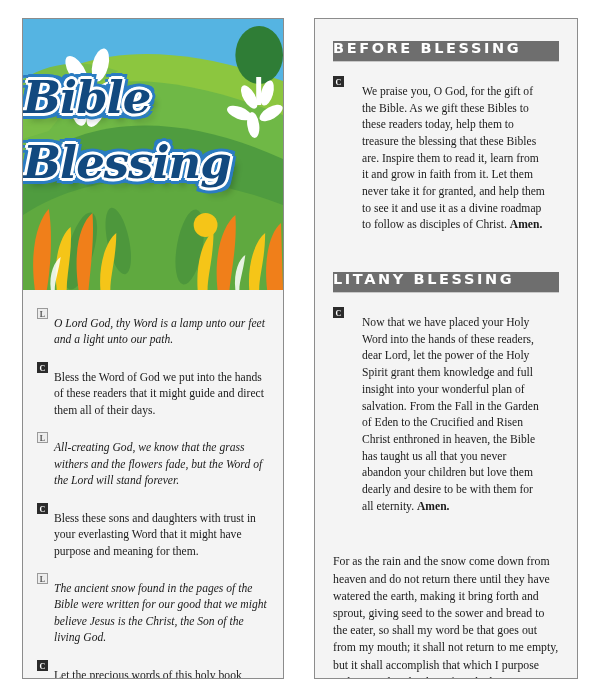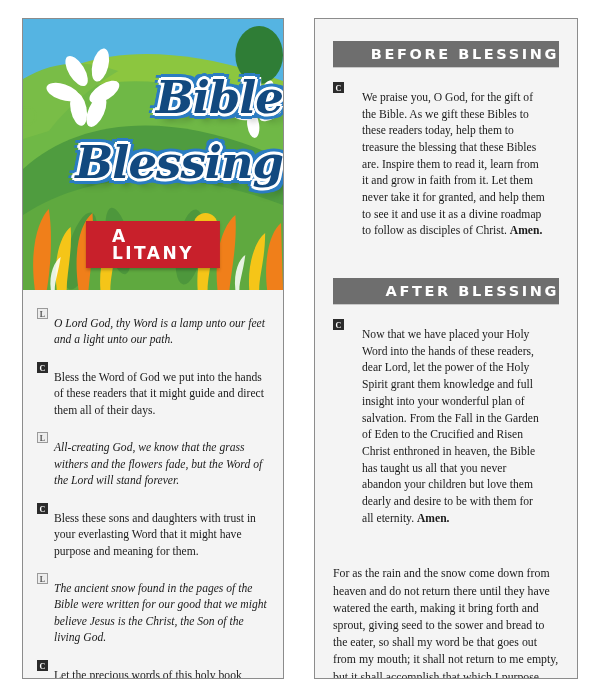--- a/index.html
+++ b/index.html
@@ -19,21 +19,21 @@
   #card-front{left:22px;width:262px;}
   #card-back{left:314px;width:264px;}
 
   
   .art{position:relative;width:100%;height:271px;overflow:hidden;background:#55b4e2;}
   .art svg{display:block;width:100%;height:100%;}
 
   
   .logo-wrap{
     position:absolute;left:0;right:0;top:58px;
-    text-align:right;pointer-events:none;padding-left:44px;
+    text-align:left;pointer-events:none;
   }
   .logo-line{
     font-family:"DejaVu Serif", serif;
     font-weight:700;font-style:italic;
     color:#12497f;
     line-height:.92;
     letter-spacing:-1px;
     text-shadow:
       -2px -2px 0 #ffffff, 2px -2px 0 #ffffff,
       -2px  2px 0 #ffffff, 2px  2px 0 #ffffff,
@@ -83,22 +83,22 @@
   .verse-text{
     flex:1 1 auto;
     font-size:11.6px;line-height:1.42;color:#1a1a1a;margin-top:12px;
   }
   .verse.leader .verse-text{font-style:italic;}
 
   
   .back-body{padding:22px 18px 0 18px;}
   .section-head{
     background:#6e6e6e;
-    padding:6px 0 4px;
-    text-align:right;
+    padding:0 0 4px;
+    text-align:left;
     box-shadow:0 1px 0 rgba(0,0,0,.18);
     margin-bottom:11px;
   }
   .section-head span{
     font-family:"DejaVu Sans", sans-serif;
     font-weight:700;font-size:14.5px;color:#ffffff;
     letter-spacing:2.6px;display:block;line-height:1.1;
   }
   .prayer{display:flex;align-items:flex-start;margin-bottom:26px;}
   .prayer .marker{margin-top:4px;}
@@ -167,23 +167,20 @@
           <path d="M28 271 C26 254 32 242 38 238 C36 252 32 262 32 271 Z" opacity=".85"></path>
           <path d="M214 271 C212 252 218 240 224 236 C222 252 218 262 218 271 Z" opacity=".85"></path>
         </g>
       </svg>
 
       <div class="logo-wrap">
         <div class="logo-line" id="logo-bible">Bible</div>
         <div class="logo-line" id="logo-blessing">Blessing</div>
       </div>
 
-      <div class="litany-banner">
-        <span>A LITANY</span>
-      </div>
     </div>
 
     <div class="litany-body" id="litany-list">
         <div class="verse leader">
           <div class="marker leader">L</div>
           <div class="verse-text"><span>O Lord God, thy Word is a lamp unto our feet and a light unto our path.</span></div>
         </div>
         <div class="verse cong">
           <div class="marker cong">C</div>
           <div class="verse-text"><span>Bless the Word of God we put into the hands of these readers that it might guide and direct them all of their days.</span></div>
@@ -216,21 +213,21 @@
 
       <div id="back-sections">
           <div class="section-head">
             <span>BEFORE BLESSING</span>
           </div>
           <div class="prayer">
             <div class="marker cong">C</div>
             <p><span>We praise you, O God, for the gift of the Bible. As we gift these Bibles to these readers today, help them to treasure the blessing that these Bibles are. Inspire them to read it, learn from it and grow in faith from it. Let them never take it for granted, and help them to see it and use it as a divine roadmap to follow as disciples of Christ. </span><b>Amen.</b></p>
           </div>
           <div class="section-head">
-            <span>AFTER BLESSING</span>
+            <span>LITANY BLESSING</span>
           </div>
           <div class="prayer">
             <div class="marker cong">C</div>
             <p><span>Now that we have placed your Holy Word into the hands of these readers, dear Lord, let the power of the Holy Spirit grant them knowledge and full insight into your wonderful plan of salvation. From the Fall in the Garden of Eden to the Crucified and Risen Christ enthroned in heaven, the Bible has taught us all that you never abandon your children but love them dearly and desire to be with them for all eternity. </span><b>Amen.</b></p>
           </div>
         </div>
 
       <p class="scripture">
         <span>For as the rain and the snow come down from heaven and do not return there until they have watered the earth, making it bring forth and sprout, giving seed to the sower and bread to the eater, so shall my word be that goes out from my mouth; it shall not return to me empty, but it shall accomplish that which I purpose and succeed in the thing for which I sent it. </span><b>—Isaiah 55:10-11</b>
       </p>

